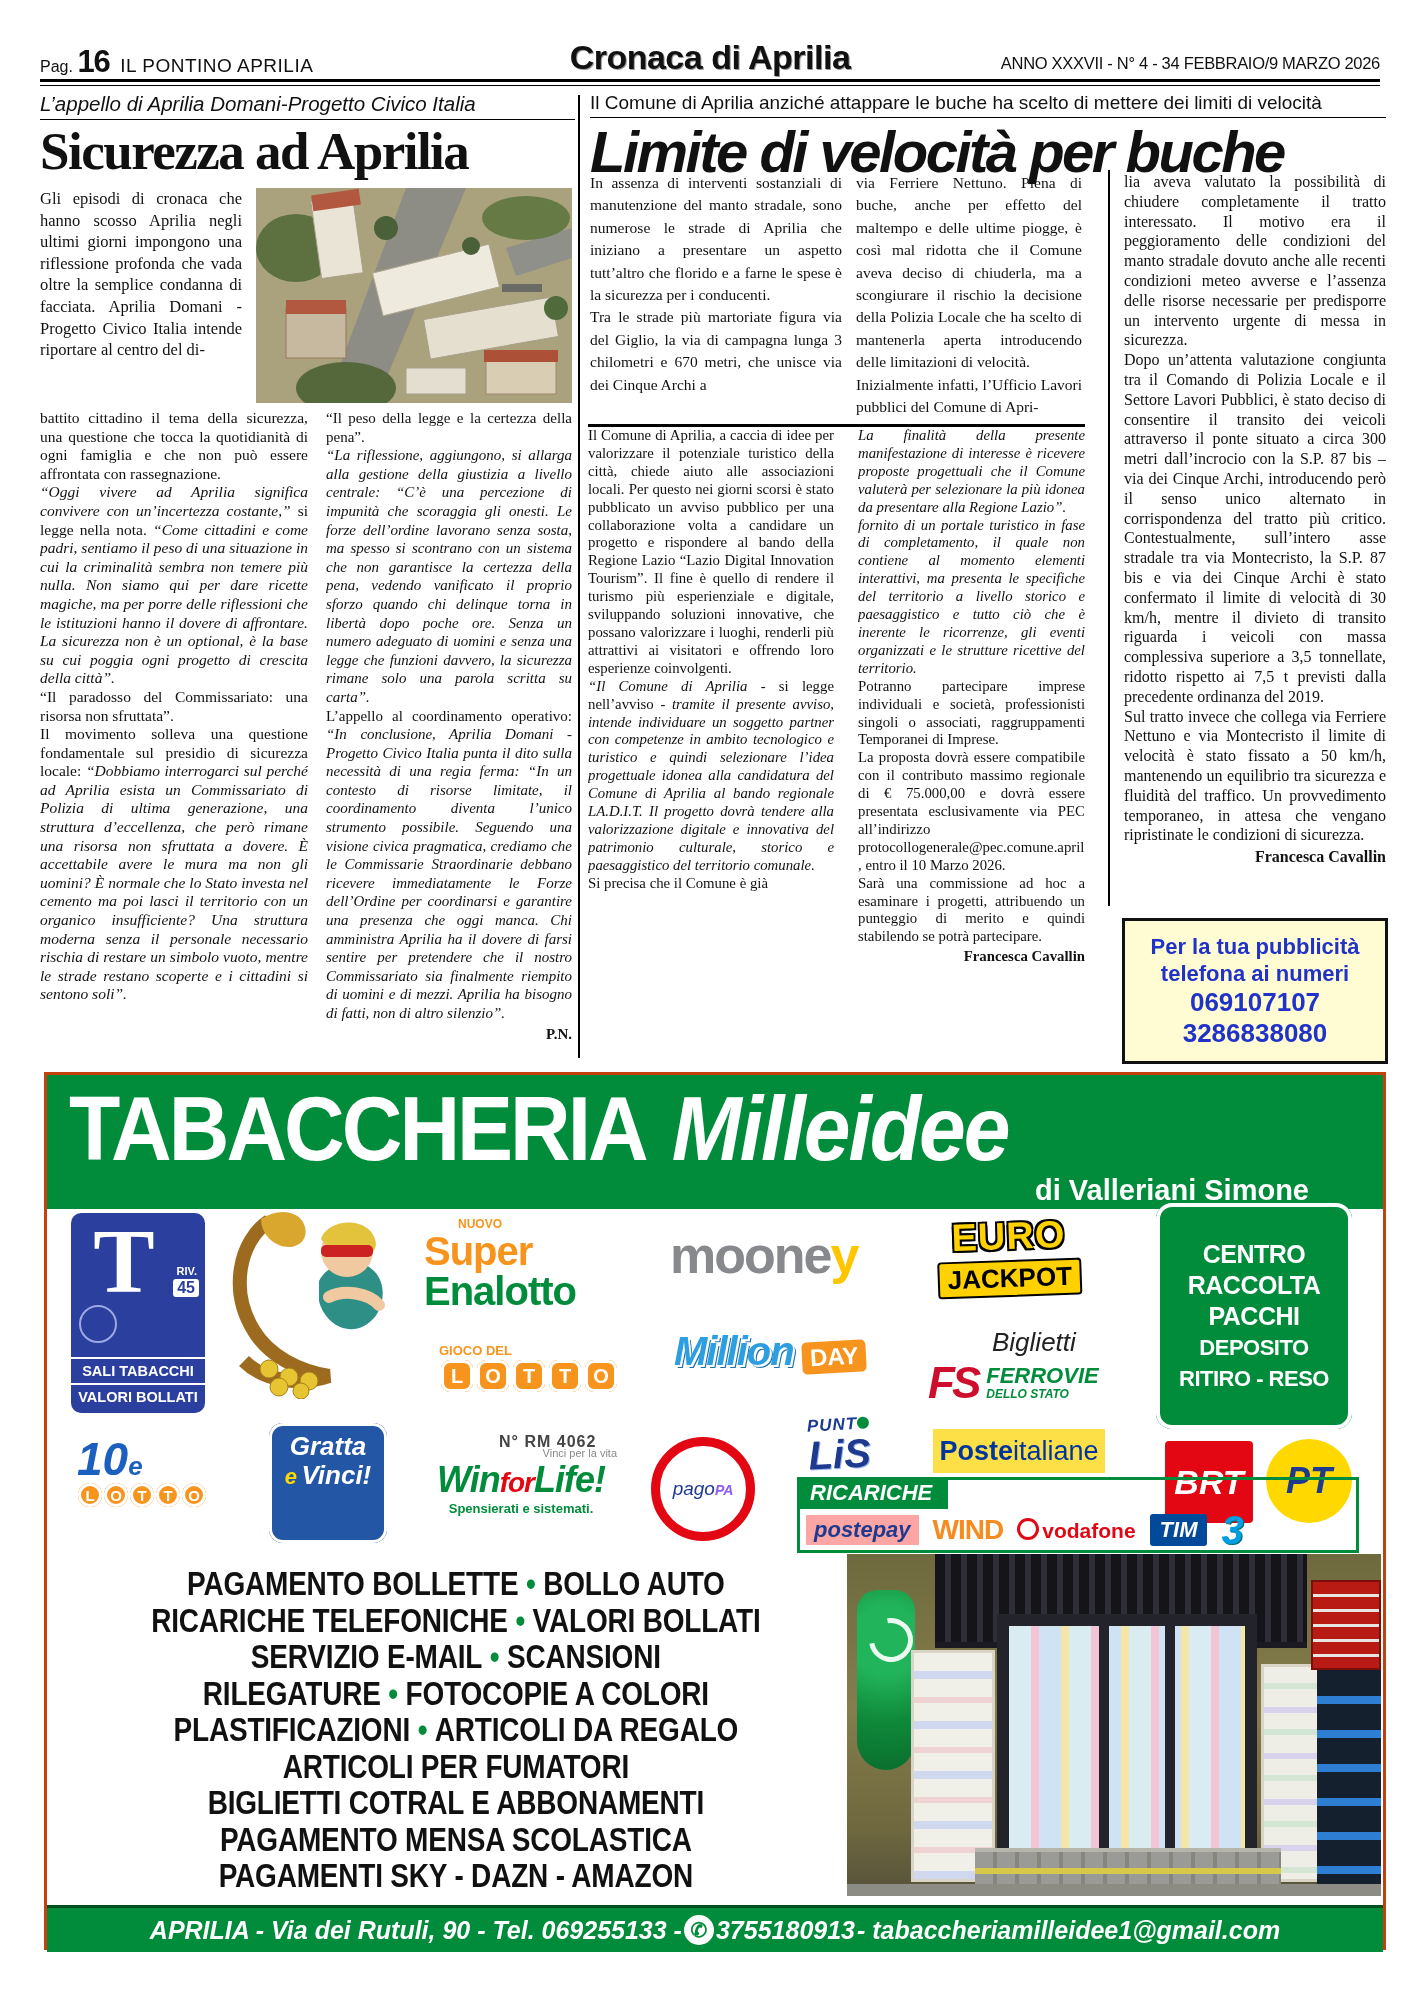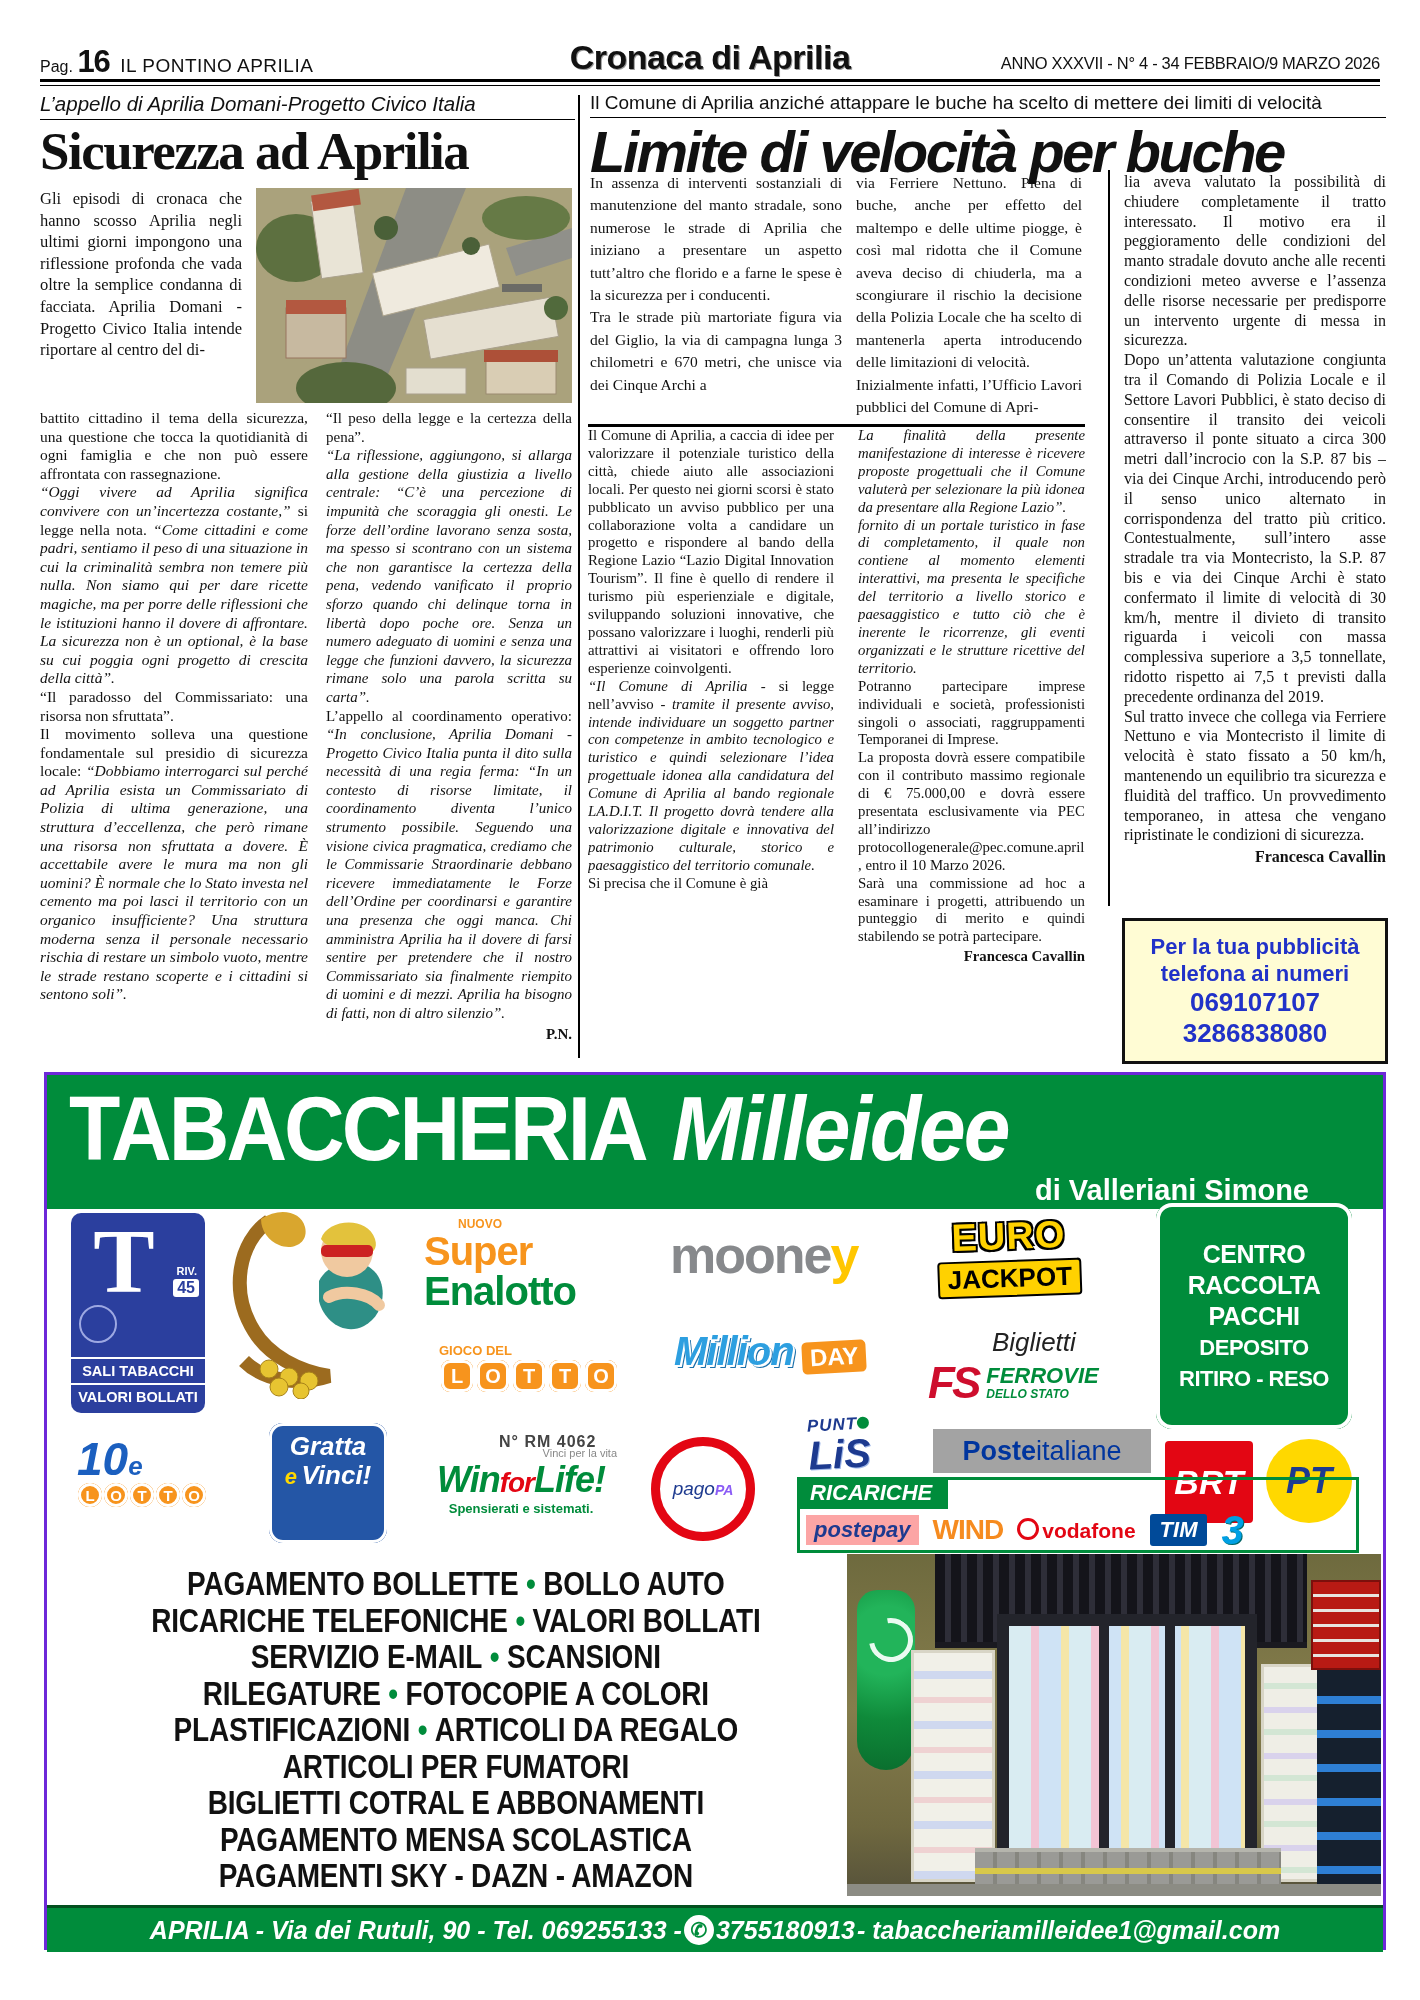--- a/index.html
+++ b/index.html
@@ -55,21 +55,21 @@
   .bandocols{display:flex;gap:24px;}
   .bandocol{font-size:14.8px;line-height:17.9px;overflow:hidden;height:548px;}
   .bc1{width:246px;} .bc2{width:227px;}
   
   .pub{position:absolute;left:1122px;top:918px;width:266px;height:146px;background:var(--pub_bg,#FFFCD4);
        border:3px solid #111;box-sizing:border-box;text-align:center;
        font-family:"Liberation Sans",sans-serif;color:var(--blue,#2132C8);padding-top:12px;}
   .pub .svc-line{font-size:22px;font-weight:700;line-height:27px;}
   .pub .svc-line:nth-child(3),.pub .svc-line:nth-child(4){font-size:26px;font-weight:800;line-height:31px;}
   
-  .ad{position:absolute;left:44px;top:1072px;width:1342px;height:878px;border:3px solid #6d28d9;
+  .ad{position:absolute;left:44px;top:1072px;width:1342px;height:878px;border:3px solid #c2410c;
       box-sizing:border-box;display:flex;flex-direction:column;background:#fff;}
   .band{height:134px;background:var(--green,#008C3B);position:relative;color:#fff;
         font-family:"Liberation Sans",sans-serif;flex:0 0 auto;}
   .band .ttl{position:absolute;left:22px;top:2px;font-size:84px;font-weight:900;letter-spacing:-3px;
         transform:scaleY(1.08);transform-origin:top left;white-space:nowrap;}
   .band .ttl .brand{font-style:italic;font-weight:900;letter-spacing:-2px;margin-left:26px;}
   .band .owner{position:absolute;right:74px;bottom:2px;font-size:29px;font-weight:800;}
   .logos{height:345px;position:relative;flex:0 0 auto;font-family:"Liberation Sans",sans-serif;}
   .logo{position:absolute;}
   
@@ -158,21 +158,21 @@
   .pagopa .p1{color:#1D3A8F;font-size:19px;font-style:italic;}
   .pagopa .p2{color:#8b5cf6;font-size:14px;font-weight:900;font-style:italic;}
   
   .plis{left:732px;top:206px;width:120px;text-align:center;transform:rotate(-3deg);}
   .plis .pl1{color:#1D3A8F;font-size:17px;font-weight:800;font-style:italic;letter-spacing:1px;}
   .plis .pl1 .gdot{display:inline-block;width:12px;height:12px;border-radius:50%;
         background:var(--green,#008C3B);}
   .plis .pl2{color:#1D3A8F;font-size:40px;font-weight:900;font-style:italic;line-height:38px;
         text-shadow:1px 1px 0 #9db6e8;}
   
-  .poste{left:886px;top:220px;width:218px;height:44px;background:#a3a3a3;display:flex;align-items:center;
+  .poste{left:886px;top:220px;width:172px;height:44px;background:#fde047;display:flex;align-items:center;
         justify-content:center;}
   .poste .po1{color:var(--navy,#00359E);font-weight:800;font-size:27px;}
   .poste .po2{color:var(--navy,#00359E);font-weight:400;font-size:27px;}
   
   .ric{left:750px;top:268px;width:562px;height:76px;border:3px solid var(--green,#008C3B);box-sizing:border-box;}
   .ric .lab{position:absolute;left:0;top:-2px;background:var(--green,#008C3B);color:#fff;font-weight:800;
         font-style:italic;font-size:22px;padding:2px 16px 3px 10px;}
   .ric .provs{position:absolute;left:6px;right:4px;bottom:3px;display:flex;align-items:center;gap:14px;}
   .ric .ppay{background:#fca5a5;color:#1D3A8F;font-weight:800;font-style:italic;font-size:22px;padding:2px 8px;}
   .ric .wind{color:var(--wind_orange,#F68B1F);font-weight:900;font-size:28px;letter-spacing:-1px;}

